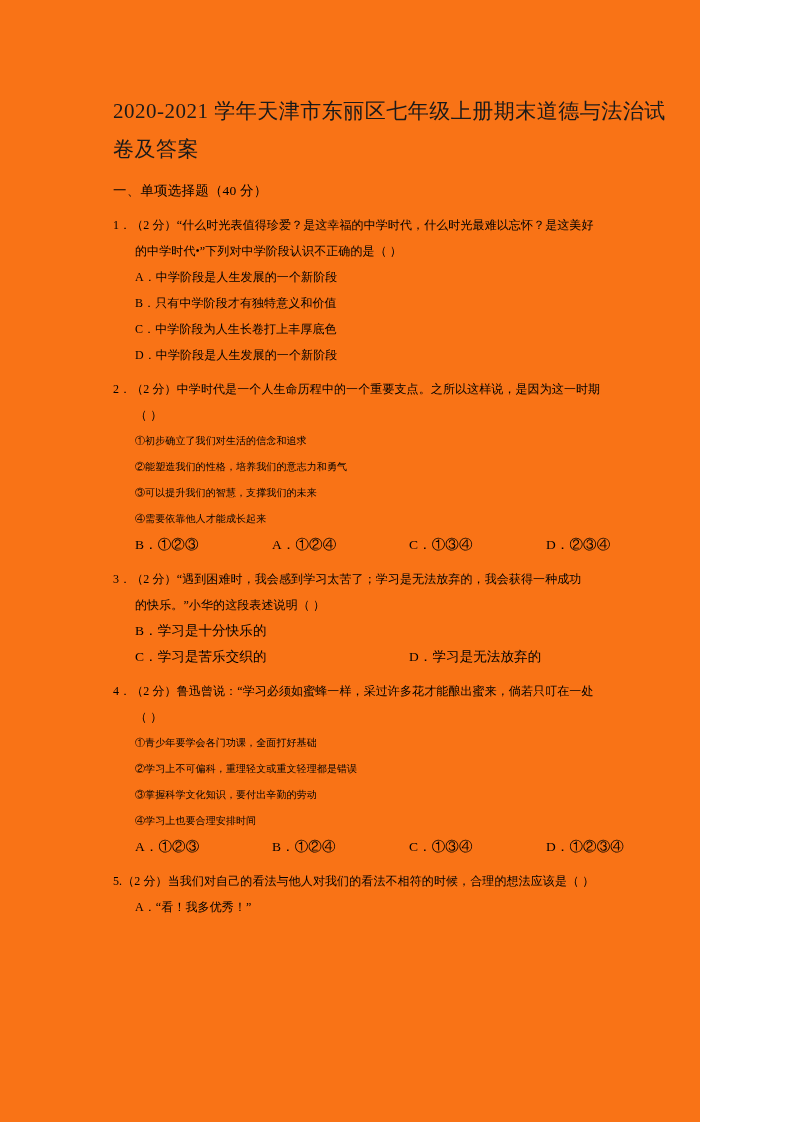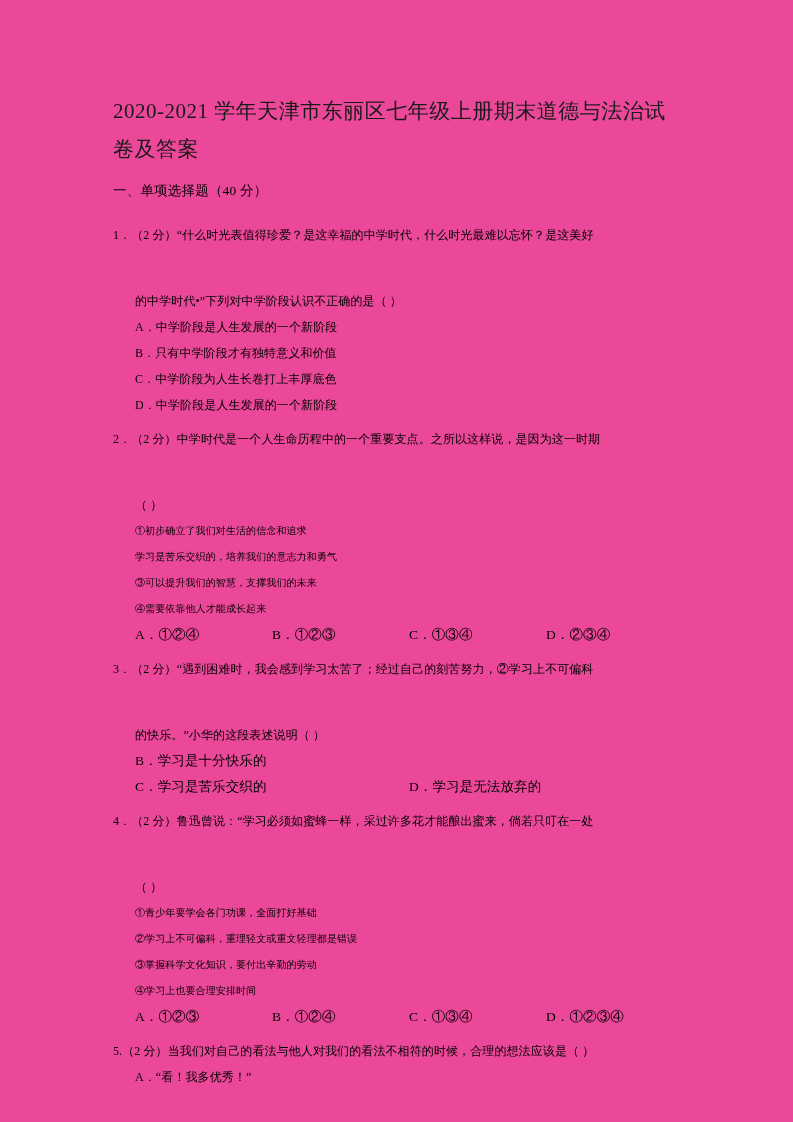--- a/index.html
+++ b/index.html
@@ -6,58 +6,57 @@
     margin: 0;
     padding: 0;
     background: #ffffff;
   }
   body {
     font-family: "Liberation Serif", "DejaVu Serif", serif;
     color: #000000;
   }
   .page {
     position: relative;
-    width: 793px;
+    width: 700px;
     height: 1122px;
-    background: #ec4899;
+    background: #f97316;
     overflow: hidden;
   }
   .content {
     position: absolute;
     left: 113px;
     top: 92px;
     width: 570px;
   }
   .doc-title {
     font-size: 21px;
     line-height: 38px;
     letter-spacing: 0.5px;
     font-weight: 400;
     margin: 0 0 10px 0;
     color: #1a1a1a;
   }
   .section-head {
     font-size: 13.5px;
     line-height: 26px;
-    margin: 4px 0 18px 0;
+    margin: 4px 0 8px 0;
     letter-spacing: 0.2px;
   }
   .q {
     margin: 8px 0 0 0;
   }
   .q-stem {
     font-size: 12px;
     line-height: 26px;
     letter-spacing: 0.1px;
     text-indent: 0;
   }
   .q-stem .cont {
     display: block;
     padding-left: 22px;
-    margin-top: 40px;
   }
   .opt {
     font-size: 12px;
     line-height: 26px;
     padding-left: 22px;
     letter-spacing: 0.1px;
   }
   .opt-row {
     display: flex;
     font-size: 13.5px;
@@ -101,34 +100,34 @@
       <div class="opt">C．中学阶段为人生长卷打上丰厚底色</div>
       <div class="opt">D．中学阶段是人生发展的一个新阶段</div>
     </div>
 
     <div class="q">
       <div class="q-stem">
         <span>2</span><span class="brk">．</span><span>（2 分）</span><span>中学时代是一个人生命历程中的一个重要支点。之所以这样说，是因为这一时期</span>
         <span class="cont">（      ）</span>
       </div>
       <div class="sub">①初步确立了我们对生活的信念和追求</div>
-      <div class="sub">学习是苦乐交织的，培养我们的意志力和勇气</div>
+      <div class="sub">②能塑造我们的性格，培养我们的意志力和勇气</div>
       <div class="sub">③可以提升我们的智慧，支撑我们的未来</div>
       <div class="sub">④需要依靠他人才能成长起来</div>
       <div class="opt-row">
+        <span class="cell">B．①②③</span>
         <span class="cell">A．①②④</span>
-        <span class="cell">B．①②③</span>
         <span class="cell">C．①③④</span>
         <span class="cell">D．②③④</span>
       </div>
     </div>
 
     <div class="q">
       <div class="q-stem">
-        <span>3</span><span class="brk">．</span><span>（2 分）</span><span>“遇到困难时，我会感到学习太苦了；经过自己的刻苦努力，②学习上不可偏科</span>
+        <span>3</span><span class="brk">．</span><span>（2 分）</span><span>“遇到困难时，我会感到学习太苦了；学习是无法放弃的，我会获得一种成功</span>
         <span class="cont">的快乐。”小华的这段表述说明（      ）</span>
       </div>
       <div class="opt-row two">
         <span class="cell">B．学习是十分快乐的</span>
       </div>
       <div class="opt-row two">
         <span class="cell">C．学习是苦乐交织的</span>
         <span class="cell">D．学习是无法放弃的</span>
       </div>
     </div>

